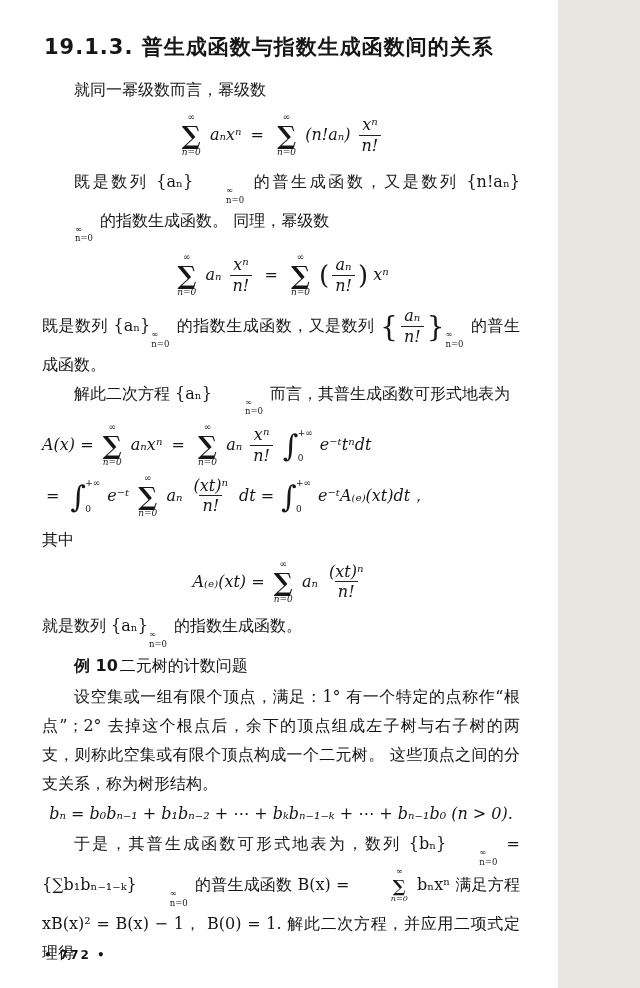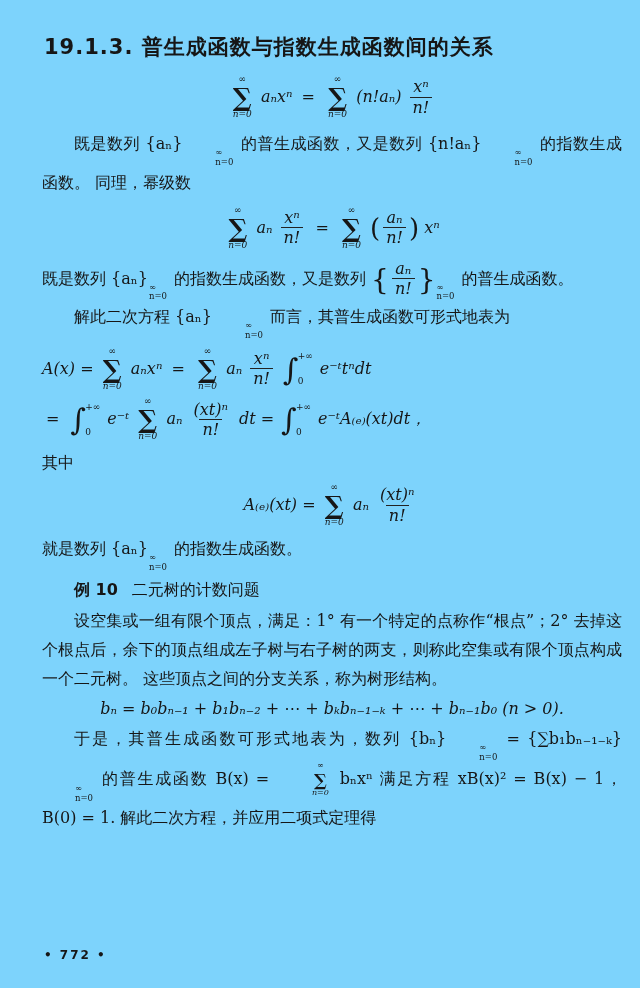--- a/index.html
+++ b/index.html
@@ -1,21 +1,21 @@
 <!DOCTYPE html>
 <html><head>
 <meta charset="utf-8">
 <style>
   html,body{margin:0;padding:0;background:#e8e6e1;}
   .page{
     position:relative;
-    width:640px;height:988px;
-    background:#7dd3fc;
+    width:558px;height:988px;
+    background:#ffffff;
     box-sizing:border-box;
-    padding:34px 18px 0 42px;
+    padding:34px 38px 0 42px;
     overflow:hidden;
     font-family:"DejaVu Serif","Liberation Serif","DejaVu Sans",serif;
     color:#161616;
   }
   .title{
     font-size:21px;font-weight:bold;letter-spacing:1px;
     margin:0 0 14px 2px;line-height:1.3;
     font-family:"DejaVu Sans","Liberation Sans",sans-serif;
   }
   .body{
@@ -45,38 +45,39 @@
   .intg{display:inline-flex;align-items:center;vertical-align:middle;margin:0 2px;}
   .intg .int-s{font-size:30px;font-style:normal;line-height:0.9;}
   .intg .int-l{display:inline-flex;flex-direction:column;justify-content:space-between;height:36px;font-size:9px;font-style:normal;margin-left:-1px;}
   
   .ss{display:inline-flex;flex-direction:column;align-items:flex-start;vertical-align:-6px;line-height:1;margin:0 2px 0 1px;}
   .ss span{font-size:8.5px;font-style:normal;line-height:1.15;}
   
   .tb{font-size:28px;font-style:normal;vertical-align:middle;font-weight:300;}
   .tp{font-size:26px;font-style:normal;vertical-align:middle;font-weight:300;}
   .exhead{font-size:16px;line-height:29px;margin:2px 0;text-indent:2em;}
-  .exhead .lbl{font-weight:bold;font-family:"DejaVu Sans","Liberation Sans",sans-serif;margin-right:14px;}
+  .exhead .lbl{font-weight:bold;font-family:"DejaVu Sans","Liberation Sans",sans-serif;margin-right:2px;}
   .where{text-indent:0;}
   .footer{
     position:absolute;left:44px;bottom:26px;
     font-size:12px;font-weight:bold;letter-spacing:2px;
     font-family:"DejaVu Sans","Liberation Sans",sans-serif;
   }
   .ml70{text-align:left;margin-left:70px;}
   .ml93{text-align:left;margin-left:93px;}
   .tight{margin:6px 0;}
 </style>
 </head>
 <body>
 
 <div class="page">
 
   <h1 class="title">19.1.3. 普生成函数与指数生成函数间的关系</h1>
 
+  <p class="body ind">就同一幂级数而言，幂级数</p>
 
   <div class="disp">
     <span class="sm">
         <span class="sm-t">∞</span>
         <span class="sm-s">∑</span>
         <span class="sm-b">n=0</span>
       </span>
     <span>aₙxⁿ</span>
     <span class="op">=</span>
     <span class="sm">

